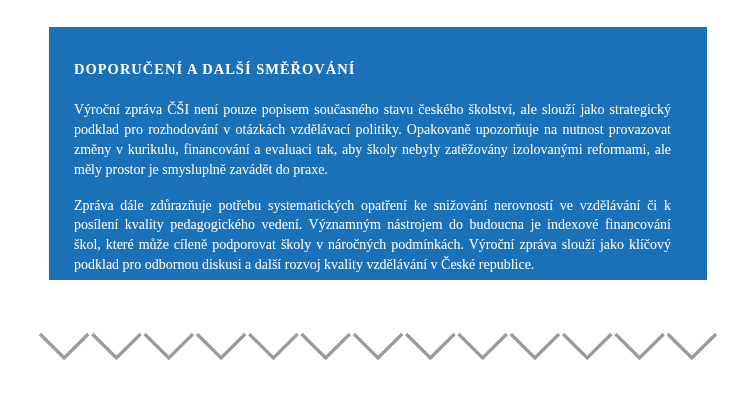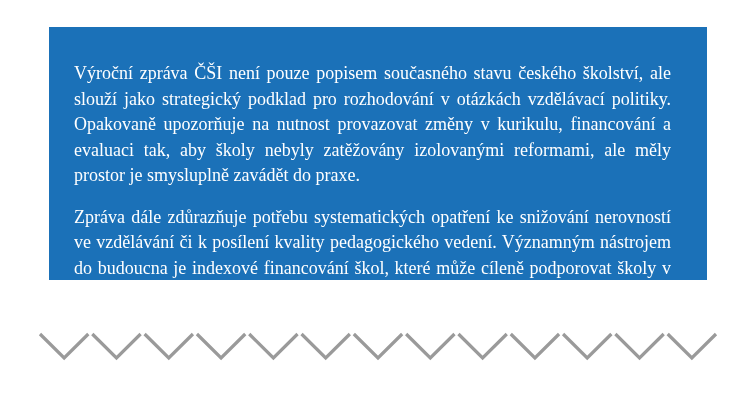--- a/index.html
+++ b/index.html
@@ -34,21 +34,21 @@
     font-family: "Liberation Serif", serif;
     font-size: 14.5px;
     font-weight: bold;
     letter-spacing: 1.0px;
     margin: 0 0 22px 0;
     text-transform: uppercase;
   }
   .callout p {
     color: #ffffff;
     font-family: "Liberation Serif", serif;
-    font-size: 18px;
+    font-size: 14px;
     line-height: 1.42;
     margin: 0 0 16px 0;
     text-align: justify;
     text-justify: inter-word;
     hyphens: none;
   }
   .callout p:last-child {
     margin-bottom: 10px;
   }
   .zigzag {
@@ -58,20 +58,21 @@
     width: 680px;
     height: 34px;
   }
 </style>
 </head>
 <body>
 
 <div class="page">
 
   <section class="callout">
+    <h2 class="callout-title">Doporučení a další směřování</h2>
     <p>Výroční zpráva ČŠI není pouze popisem současného stavu českého školství, ale slouží jako strategický podklad pro rozhodování v otázkách vzdělávací politiky. Opakovaně upozorňuje na nutnost provazovat změny v kurikulu, financování a evaluaci tak, aby školy nebyly zatěžovány izolovanými reformami, ale měly prostor je smysluplně zavádět do praxe.</p>
     <p>Zpráva dále zdůrazňuje potřebu systematických opatření ke snižování nerovností ve vzdělávání či k posílení kvality pedagogického vedení. Významným nástrojem do budoucna je indexové financování škol, které může cíleně podporovat školy v náročných podmínkách. Výroční zpráva slouží jako klíčový podklad pro odbornou diskusi a další rozvoj kvality vzdělávání v České republice.</p>
   </section>
 
   <div class="zigzag">
     <svg width="680" height="34" viewBox="0 0 680 34" xmlns="http://www.w3.org/2000/svg" aria-hidden="true">
       <g id="zigzag-group" fill="none" stroke="#9a9a9a" stroke-width="3.2" stroke-linecap="butt" stroke-linejoin="miter">
           <polyline points="2,4 26.153846153846153,28 50.30769230769231,4" stroke="#9a9a9a" fill="none"></polyline>
           <polyline points="54.30769230769231,4 78.46153846153845,28 102.61538461538461,4" stroke="#9a9a9a" fill="none"></polyline>
           <polyline points="106.61538461538461,4 130.76923076923077,28 154.9230769230769,4" stroke="#9a9a9a" fill="none"></polyline>

